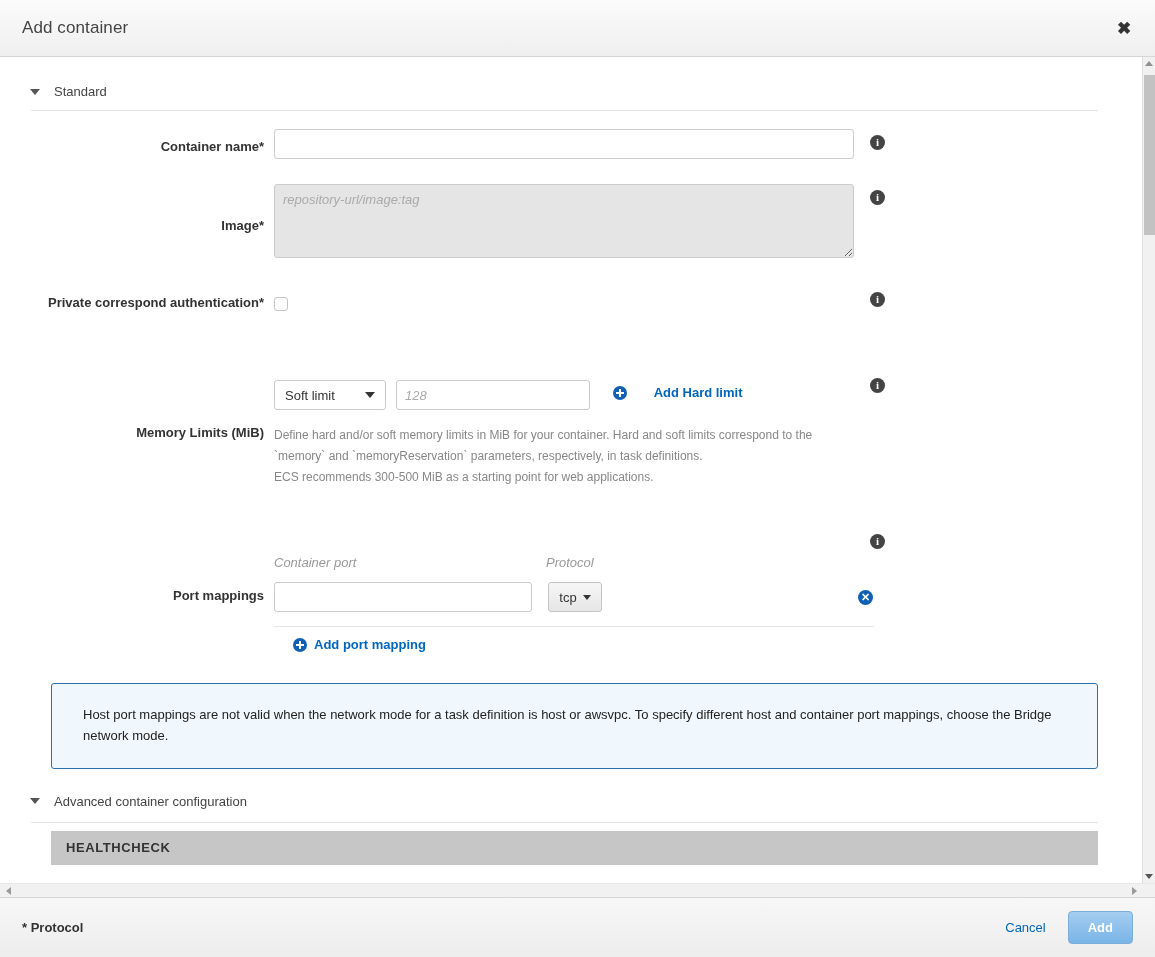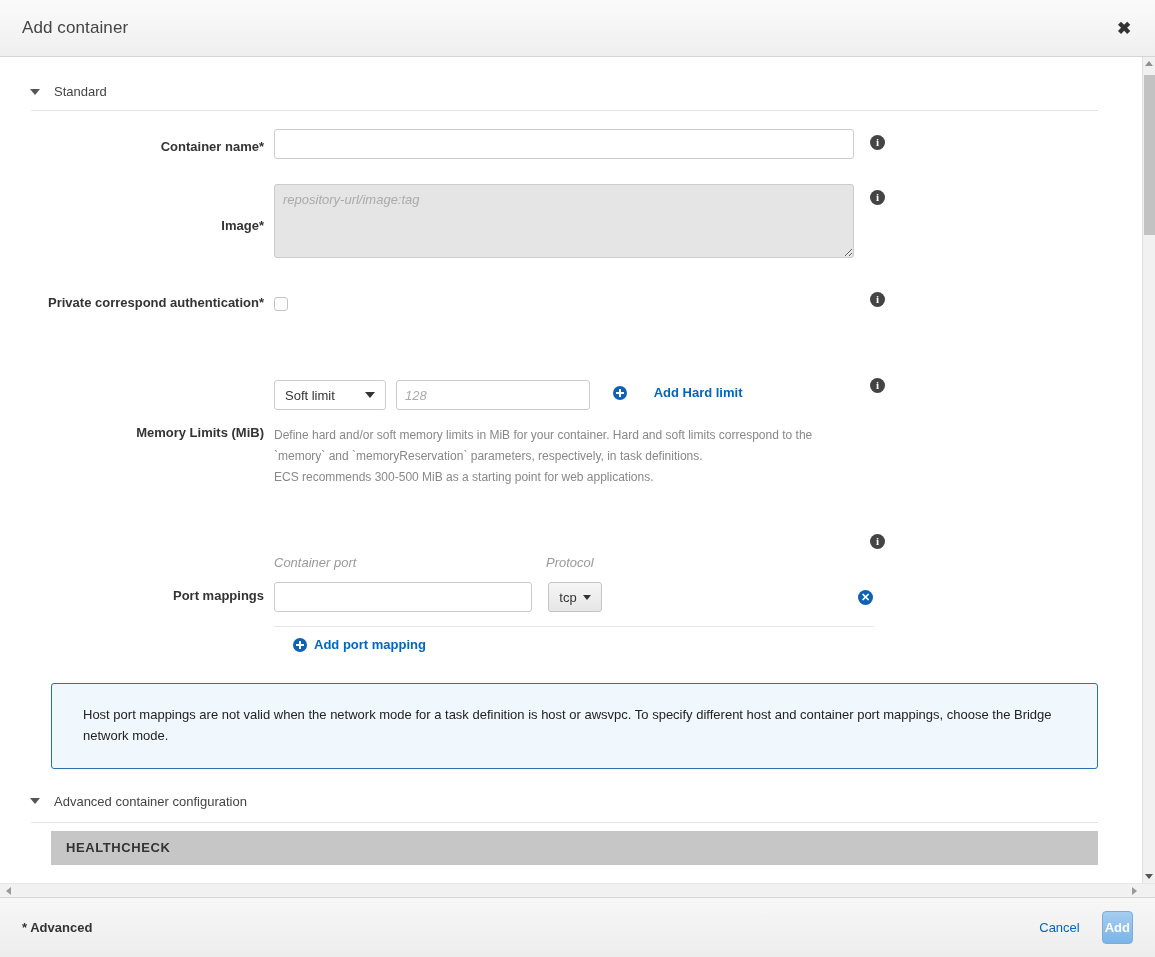--- a/index.html
+++ b/index.html
@@ -480,21 +480,21 @@
     cursor: pointer;
     text-decoration: none;
   }
   .add-button {
     background: linear-gradient(to bottom, #a5cdf0, #79b4e8);
     border: 1px solid #7badd8;
     border-radius: 4px;
     color: #fff;
     font-size: 13px;
     font-weight: bold;
-    padding: 8px 2px;
+    padding: 8px 19px;
     cursor: pointer;
     font-family: "Liberation Sans", sans-serif;
   }
 </style>
 </head>
 <body>
 
 <div class="modal">
 
   <div class="modal-header">
@@ -618,20 +618,20 @@
           <span class="tri-h tri-left"></span>
         </div>
       <div class="arrow-right">
           <span class="tri-h tri-right"></span>
         </div>
     </div>
 
   </div>
 
   <div class="modal-footer">
-    <span class="required-note">* Advanced</span>
+    <span class="required-note">* Protocol</span>
     <div class="footer-actions">
       <span class="cancel-link">Cancel</span>
       <button class="add-button">Add</button>
     </div>
   </div>
 
 </div>
 
 </body></html>

